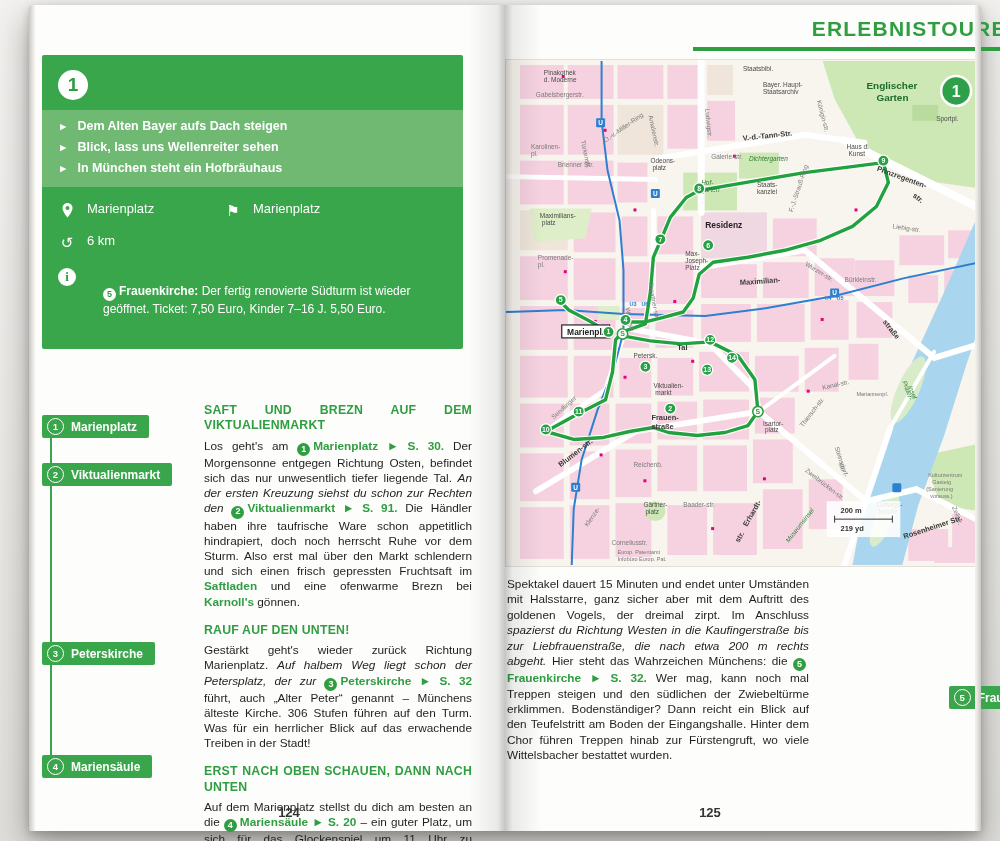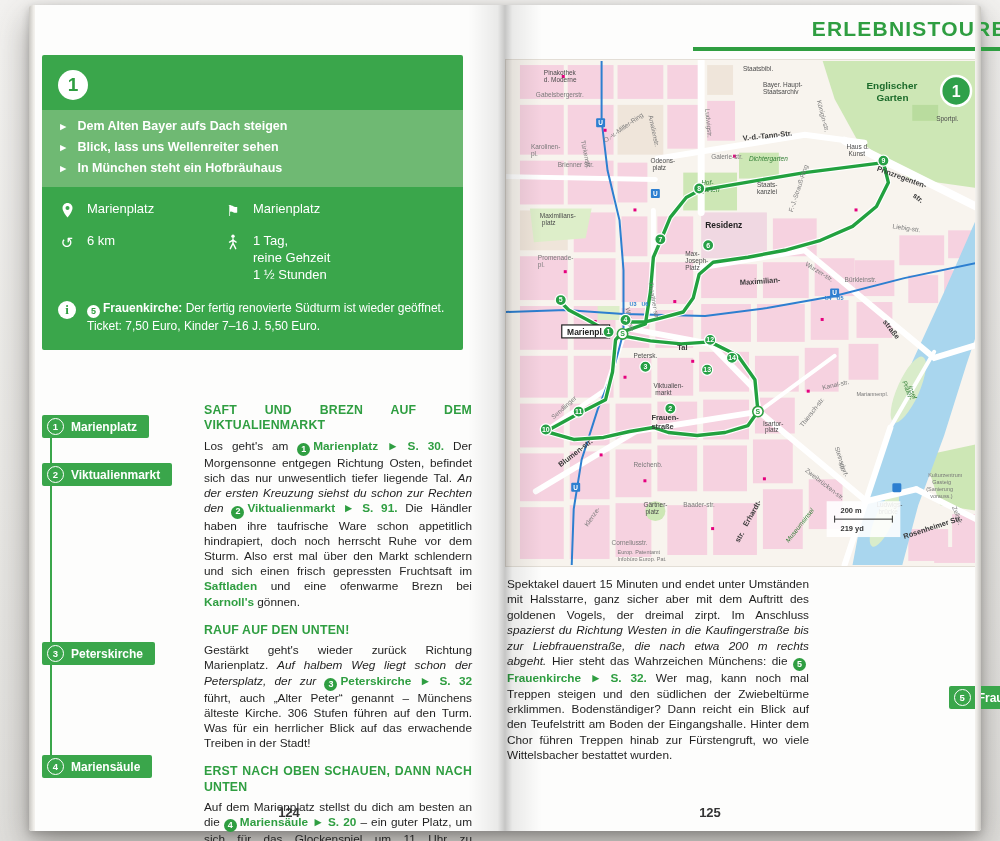--- a/index.html
+++ b/index.html
@@ -122,35 +122,24 @@
           <span class="ftext">Marienplatz</span>
         </div>
         <div class="fact">
           <span class="ficon">⚑</span>
           <span class="ftext">Marienplatz</span>
         </div>
         <div class="fact">
           <span class="ficon">↺</span>
           <span class="ftext">6 km</span>
         </div>
-        <div class="fact">
-          <span class="ficon">
-            <svg width="14" height="17" viewBox="0 0 18 22" stroke="#fff" stroke-width="1.8" fill="none" stroke-linecap="round">
-                  <circle cx="9" cy="3" r="2.2" fill="#fff" stroke="none"></circle>
-                  <path d="M9 6 L9 12 M9 8 L4.5 10.5 M9 8 L13 10.5 M9 12 L5.5 19 M9 12 L12.5 19"></path>
-                </svg>
-          </span>
-          <span class="ftext">1 Tag,
-reine Gehzeit
-1 ½ Stunden</span>
-        </div>
       </div>
       <div class="hero-note">
         <span class="note-icon">i</span>
-        <p style="margin:0"><span class="cnum inv">5</span><span class="seg-bw">Frauenkirche:</span><span class=""> Der fertig renovierte Südturm ist wieder geöffnet. Ticket: 7,50 Euro, Kinder 7–16 J. 5,50 Euro.</span></p>
+        <p style="margin:16px"><span class="cnum inv">5</span><span class="seg-bw">Frauenkirche:</span><span class=""> Der fertig renovierte Südturm ist wieder geöffnet. Ticket: 7,50 Euro, Kinder 7–16 J. 5,50 Euro.</span></p>
       </div>
     </div>
 
     <div class="tline"></div>
 
     <div class="mlabel m1">
       <span class="mnum">1</span>
       <span>Marienplatz</span>
     </div>
     <div class="mlabel m2">

